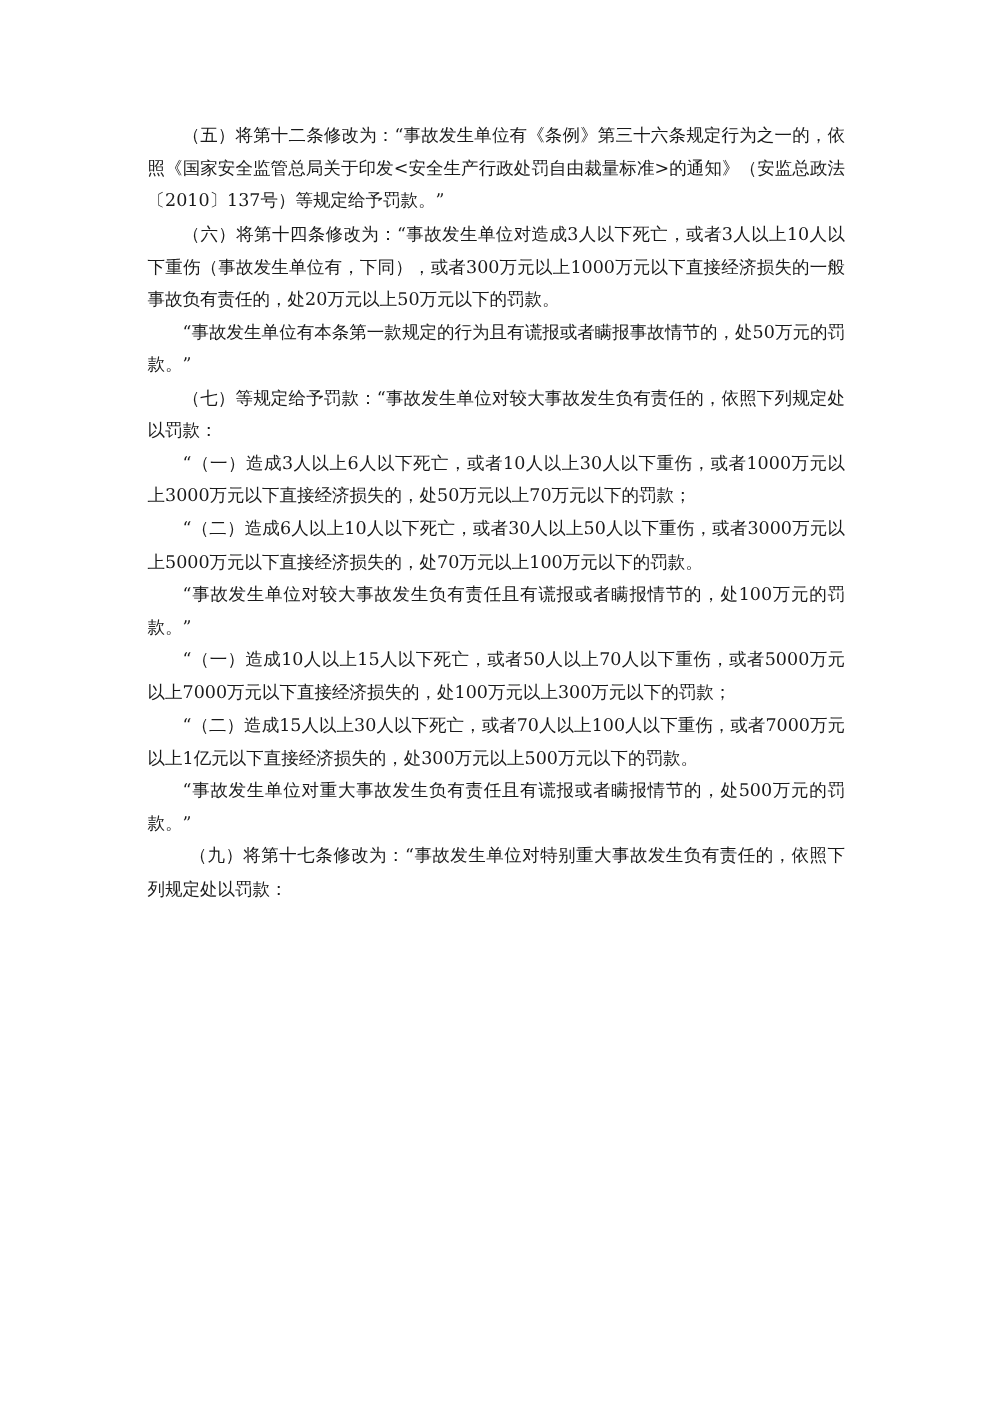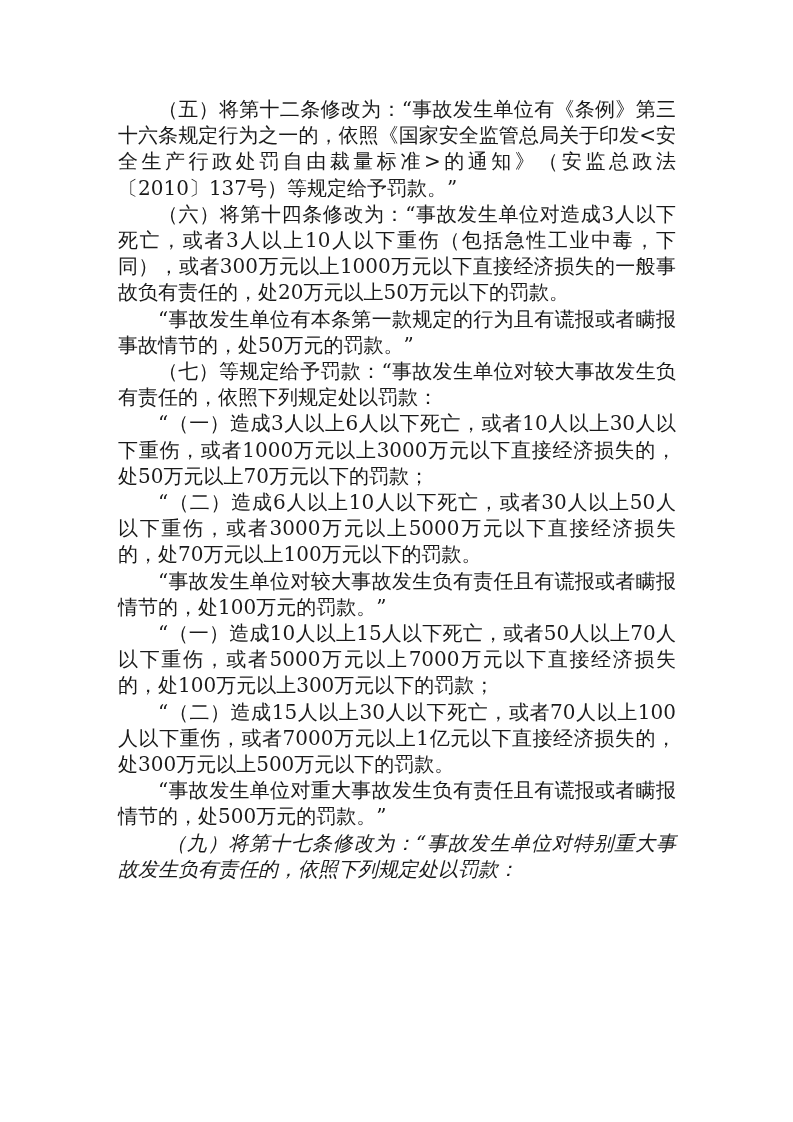--- a/index.html
+++ b/index.html
@@ -1,32 +1,32 @@
 <!DOCTYPE html>
 <html><head>
 <meta charset="utf-8">
 <style>
   html, body { margin: 0; padding: 0; background: #ffffff; }
   body { width: 793px; height: 1122px; position: relative; overflow: hidden; }
   .page {
     position: absolute; left: 118px; top: 96px; width: 558px;
     font-family: "DejaVu Serif", "Liberation Serif", serif;
-    font-size: 20px; line-height: 26.2px; color: #1a1a1a;
+    font-size: 14px; line-height: 26.2px; color: #1a1a1a;
     text-align: justify;
   }
   .p { margin: 0; text-indent: 2em; }
-  .p.indent-wide { text-indent: 2.4em; font-style: italic; }
+  .p.indent-wide { text-indent: 2.4em; }
   .p.indent-xl { text-indent: 4.5em; }
 </style>
 </head>
 <body>
 
 <div class="page">
   <p class="p">（五）将第十二条修改为：“事故发生单位有《条例》第三十六条规定行为之一的，依照《国家安全监管总局关于印发&lt;安全生产行政处罚自由裁量标准&gt;的通知》（安监总政法〔2010〕137号）等规定给予罚款。”</p>
-  <p class="p">（六）将第十四条修改为：“事故发生单位对造成3人以下死亡，或者3人以上10人以下重伤（包括急性工业中毒，下同），或者300万元以上1000万元以下直接经济损失的一般事故负有责任的，处20万元以上50万元以下的罚款。</p>
+  <p class="p">（六）将第十四条修改为：“事故发生单位对造成3人以下死亡，或者3人以上10人以下重伤（事故发生单位有，下同），或者300万元以上1000万元以下直接经济损失的一般事故负有责任的，处20万元以上50万元以下的罚款。</p>
   <p class="p">“事故发生单位有本条第一款规定的行为且有谎报或者瞒报事故情节的，处50万元的罚款。”</p>
   <p class="p">（七）等规定给予罚款：“事故发生单位对较大事故发生负有责任的，依照下列规定处以罚款：</p>
   <p class="p">“（一）造成3人以上6人以下死亡，或者10人以上30人以下重伤，或者1000万元以上3000万元以下直接经济损失的，处50万元以上70万元以下的罚款；</p>
   <p class="p">“（二）造成6人以上10人以下死亡，或者30人以上50人以下重伤，或者3000万元以上5000万元以下直接经济损失的，处70万元以上100万元以下的罚款。</p>
   <p class="p">“事故发生单位对较大事故发生负有责任且有谎报或者瞒报情节的，处100万元的罚款。”</p>
   <p class="p">“（一）造成10人以上15人以下死亡，或者50人以上70人以下重伤，或者5000万元以上7000万元以下直接经济损失的，处100万元以上300万元以下的罚款；</p>
   <p class="p">“（二）造成15人以上30人以下死亡，或者70人以上100人以下重伤，或者7000万元以上1亿元以下直接经济损失的，处300万元以上500万元以下的罚款。</p>
   <p class="p">“事故发生单位对重大事故发生负有责任且有谎报或者瞒报情节的，处500万元的罚款。”</p>
   <p class="p indent-wide">（九）将第十七条修改为：“事故发生单位对特别重大事故发生负有责任的，依照下列规定处以罚款：</p>
 </div>

